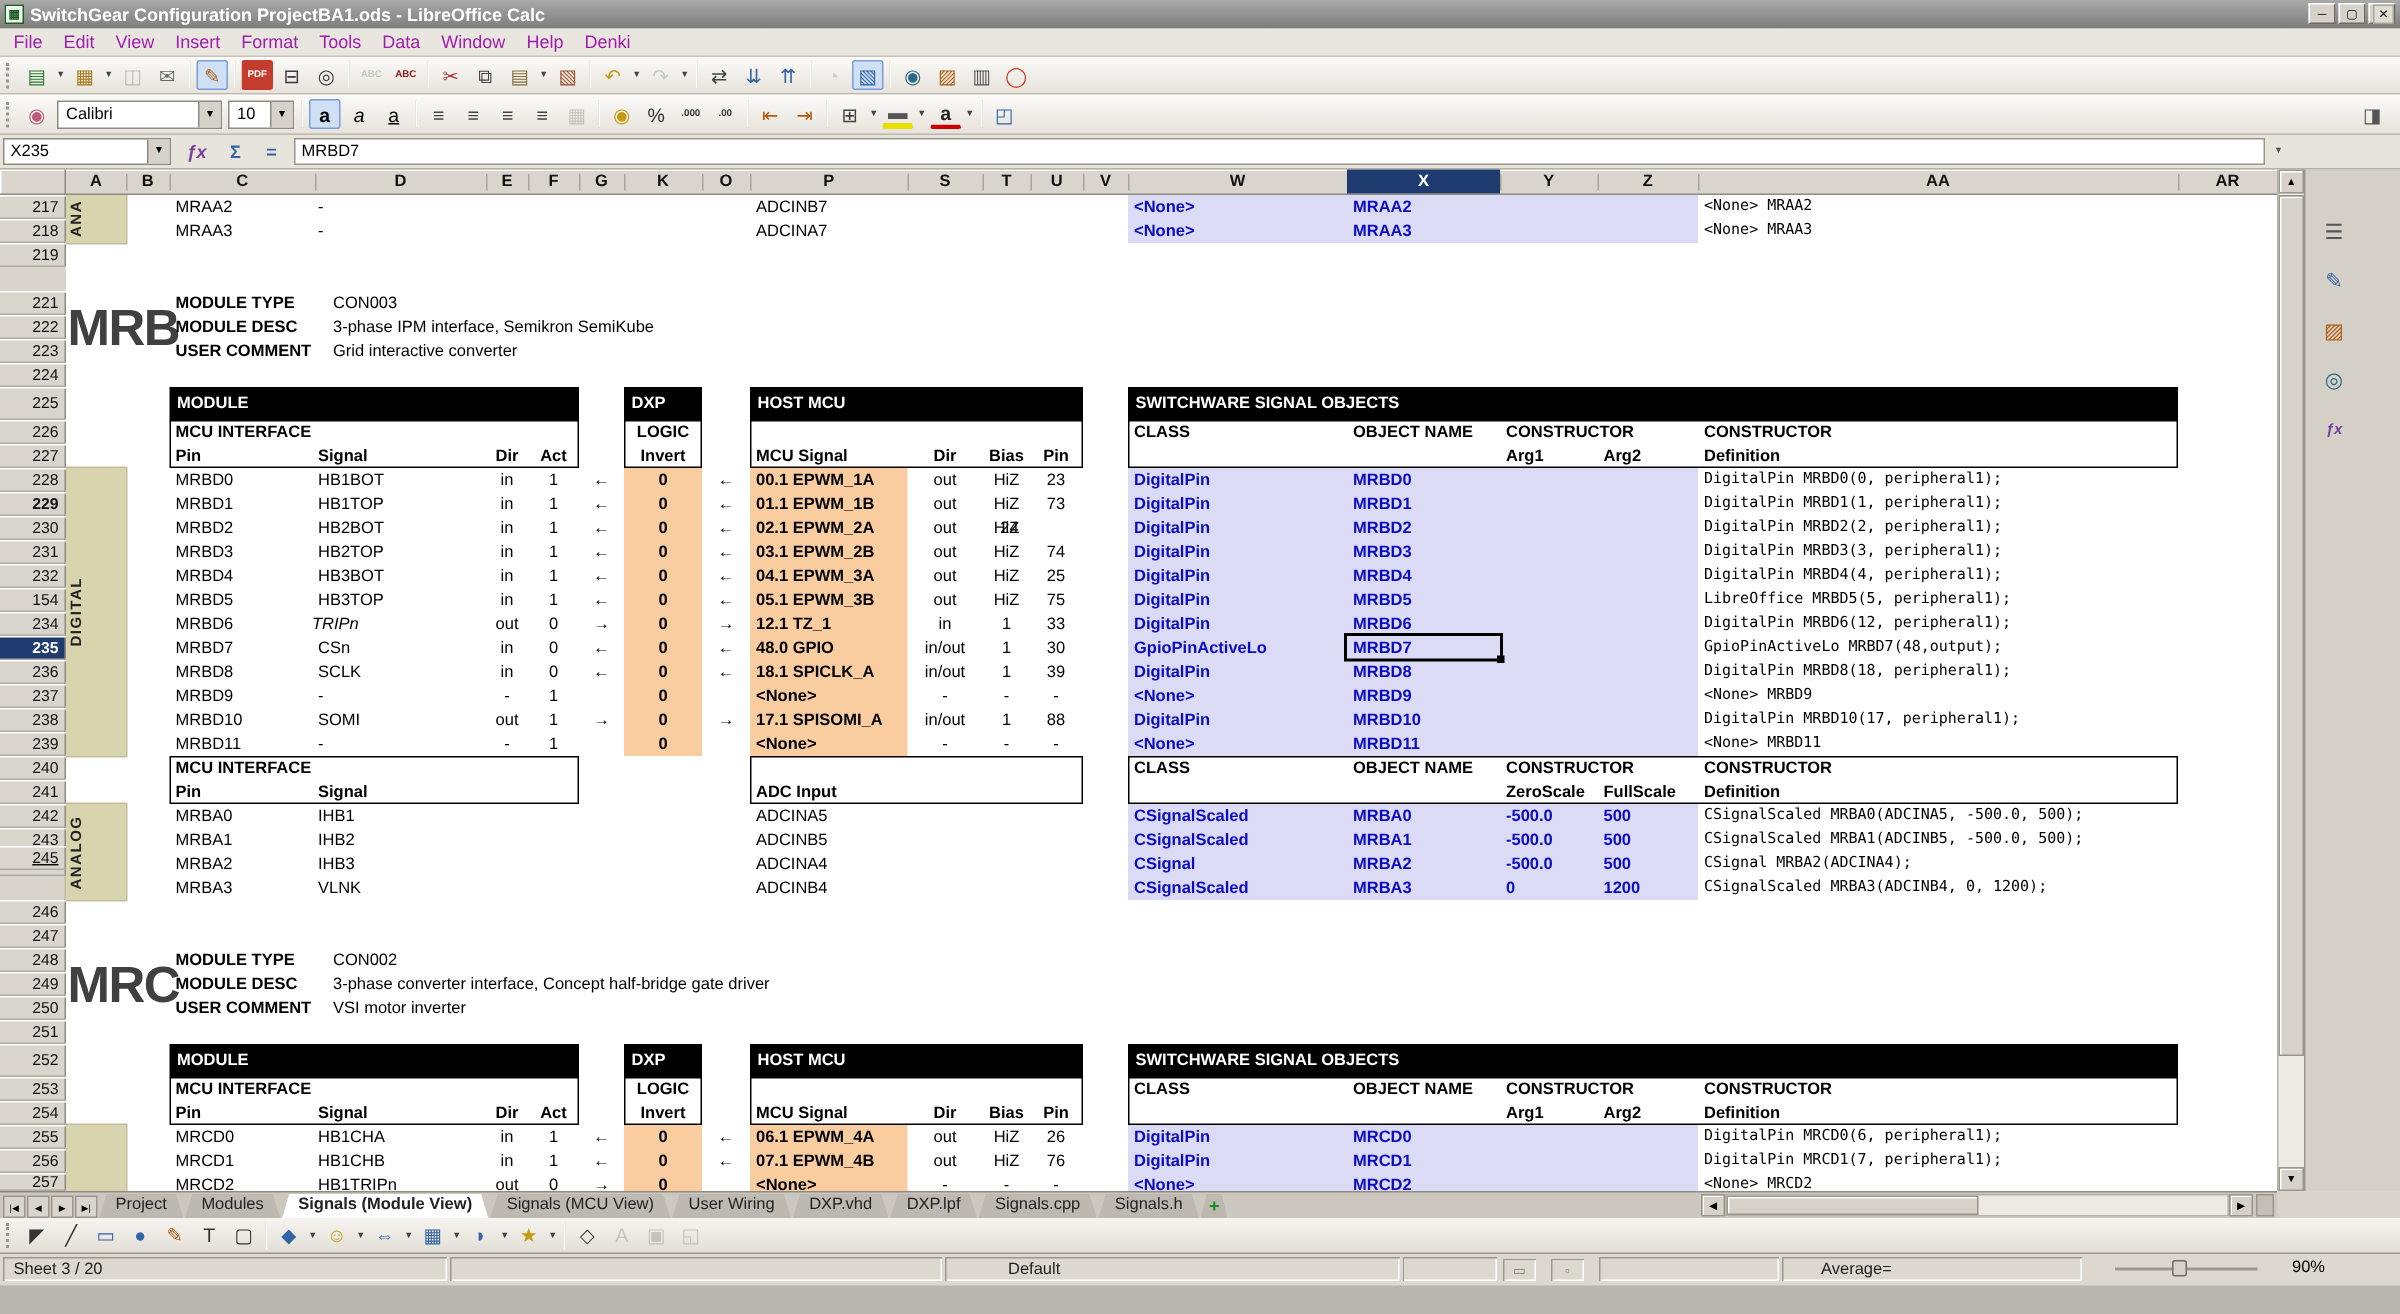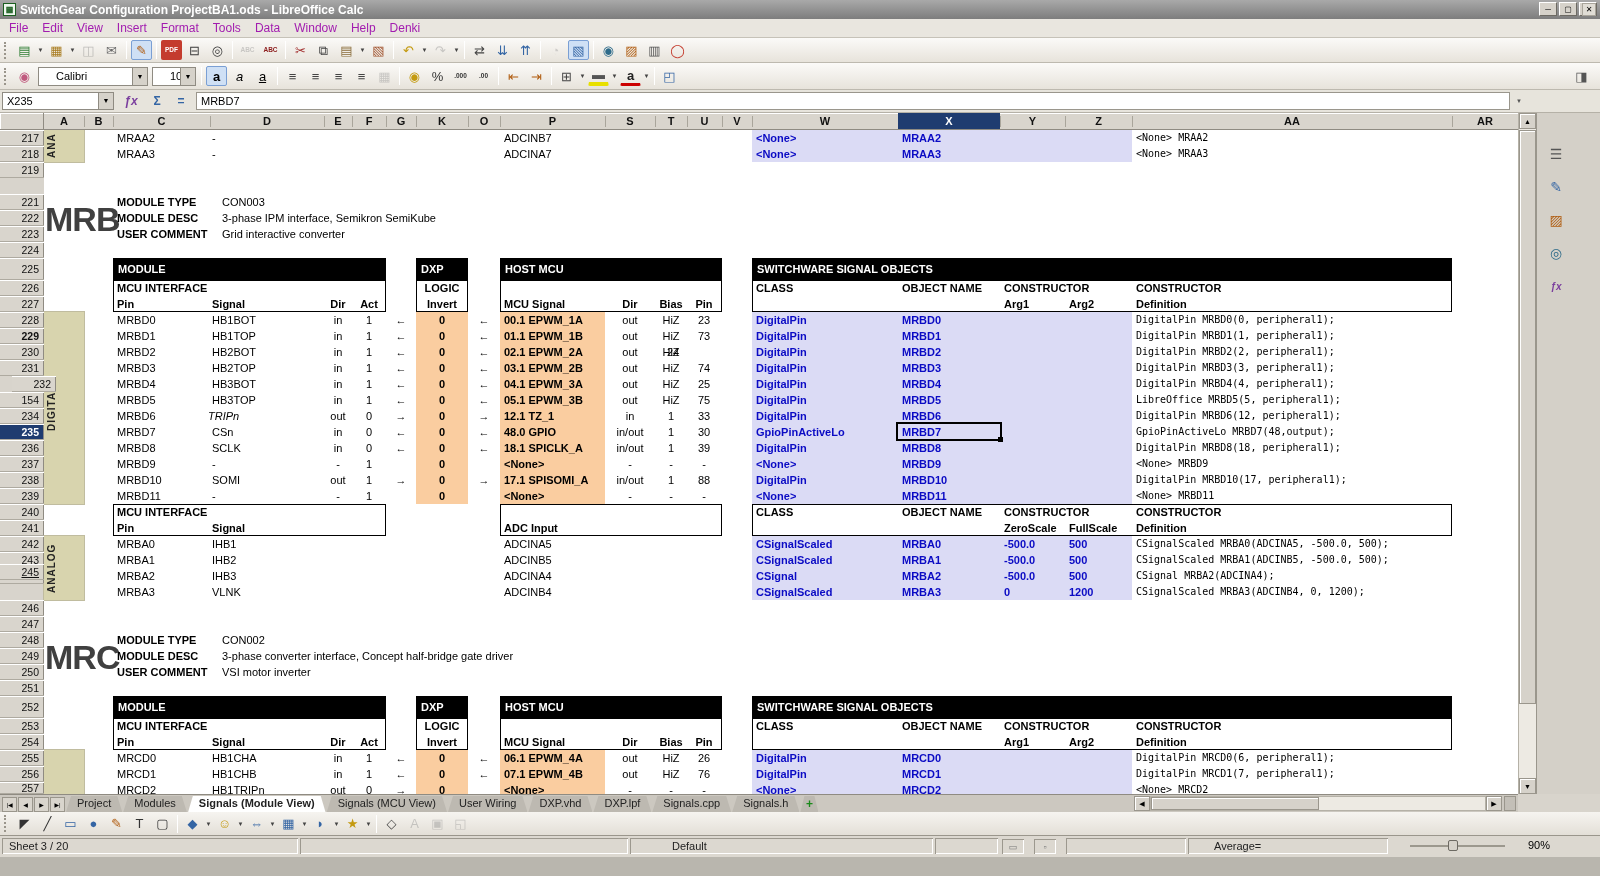--- a/index.html
+++ b/index.html
@@ -16,21 +16,21 @@
   .tb{position:absolute;left:0;width:1600px;display:flex;align-items:center;background:linear-gradient(#fbfaf8,#e7e3db);border-bottom:1px solid #bdb9af;padding-left:3px}
   #toolbar1{top:38px;height:25px}
   #toolbar2{top:63px;height:27px}
   .grip{width:5px;height:17px;border-left:2px dotted #9a958b;margin:0 4px 0 1px}
   .tbi{height:20px;min-width:21px;display:flex;align-items:center;justify-content:center;border:1px solid transparent;border-radius:2px;margin:0 1px;font-size:13px;line-height:1}
   .tbi.tiny{font-size:6.5px;font-weight:bold;letter-spacing:0}
   .tbi.pressed{background:#cfe0f5;border-color:#7a9fd4}
   .tbi.disabled{opacity:.4}
   .dd{width:9px;height:20px;font-size:6px;display:flex;align-items:center;justify-content:center;color:#444}
   .vsep{width:1px;height:18px;background:#afaba1;border-right:1px solid #fff;margin:0 3px}
-  .combo{height:19px;background:#fff;border:1px solid #8f8b82;display:flex;align-items:center;font-size:11px;padding-left:17px;margin:12px 2px;position:relative}
+  .combo{height:19px;background:#fff;border:1px solid #8f8b82;display:flex;align-items:center;font-size:11px;padding-left:5px;margin:12px 2px;position:relative}
   .cdd{position:absolute;right:0;top:0;width:15px;height:17px;background:#d6d2ca;border-left:1px solid #8f8b82;display:flex;align-items:center;justify-content:center;font-size:7px}
   .g-bold{font-weight:bold}.g-italic{font-style:italic}.g-underline{text-decoration:underline}
   .g-fontcolor{border-bottom:3px solid #c00;line-height:9px;font-weight:bold}
   .g-bgcolor{border-bottom:4px solid #e8e000;line-height:8px}
   
   #formulabar{position:absolute;left:0;top:90px;width:1600px;height:23px;background:#e7e4dc;border-bottom:1px solid #b5b1a7}
   #namebox{position:absolute;left:2px;top:2px;width:112px;height:18px;background:#fff;border:1px solid #8f8b82;font-size:11px;line-height:16px;padding-left:4px}
   #namebox .cdd{height:16px}
   .fbtn{position:absolute;top:2px;width:22px;height:18px;display:flex;align-items:center;justify-content:center;font-size:12px}
   #formulainput{position:absolute;left:196px;top:2px;width:1314px;height:18px;background:#fff;border:1px solid #9a968c;font-size:11px;line-height:16px;padding-left:4px}
@@ -610,21 +610,21 @@
     <div class="rowh" style="top: 210px; height: 16px;">222</div>
     <div class="rowh" style="top: 226px; height: 16px;">223</div>
     <div class="rowh" style="top: 242px; height: 16px;">224</div>
     <div class="rowh" style="top: 258px; height: 22px;">225</div>
     <div class="rowh" style="top: 280px; height: 16px;">226</div>
     <div class="rowh" style="top: 296px; height: 16px;">227</div>
     <div class="rowh" style="top: 312px; height: 16px;">228</div>
     <div class="rowh" style="top: 328px; height: 16px; font-weight: bold;">229</div>
     <div class="rowh" style="top: 344px; height: 16px;">230</div>
     <div class="rowh" style="top: 360px; height: 16px;">231</div>
-    <div class="rowh" style="top: 376px; height: 16px; margin-left: 12px;">232</div>
+    <div class="rowh" style="top: 376px; height: 16px;">232</div>
     <div class="rowh" style="top: 392px; height: 16px;">154</div>
     <div class="rowh" style="top: 408px; height: 16px;">234</div>
     <div class="rowh sel" style="top: 424px; height: 16px;">235</div>
     <div class="rowh" style="top: 440px; height: 16px;">236</div>
     <div class="rowh" style="top: 456px; height: 16px;">237</div>
     <div class="rowh" style="top: 472px; height: 16px;">238</div>
     <div class="rowh" style="top: 488px; height: 16px;">239</div>
     <div class="rowh" style="top: 504px; height: 16px;">240</div>
     <div class="rowh" style="top: 520px; height: 16px;">241</div>
     <div class="rowh" style="top: 536px; height: 16px;">242</div>

